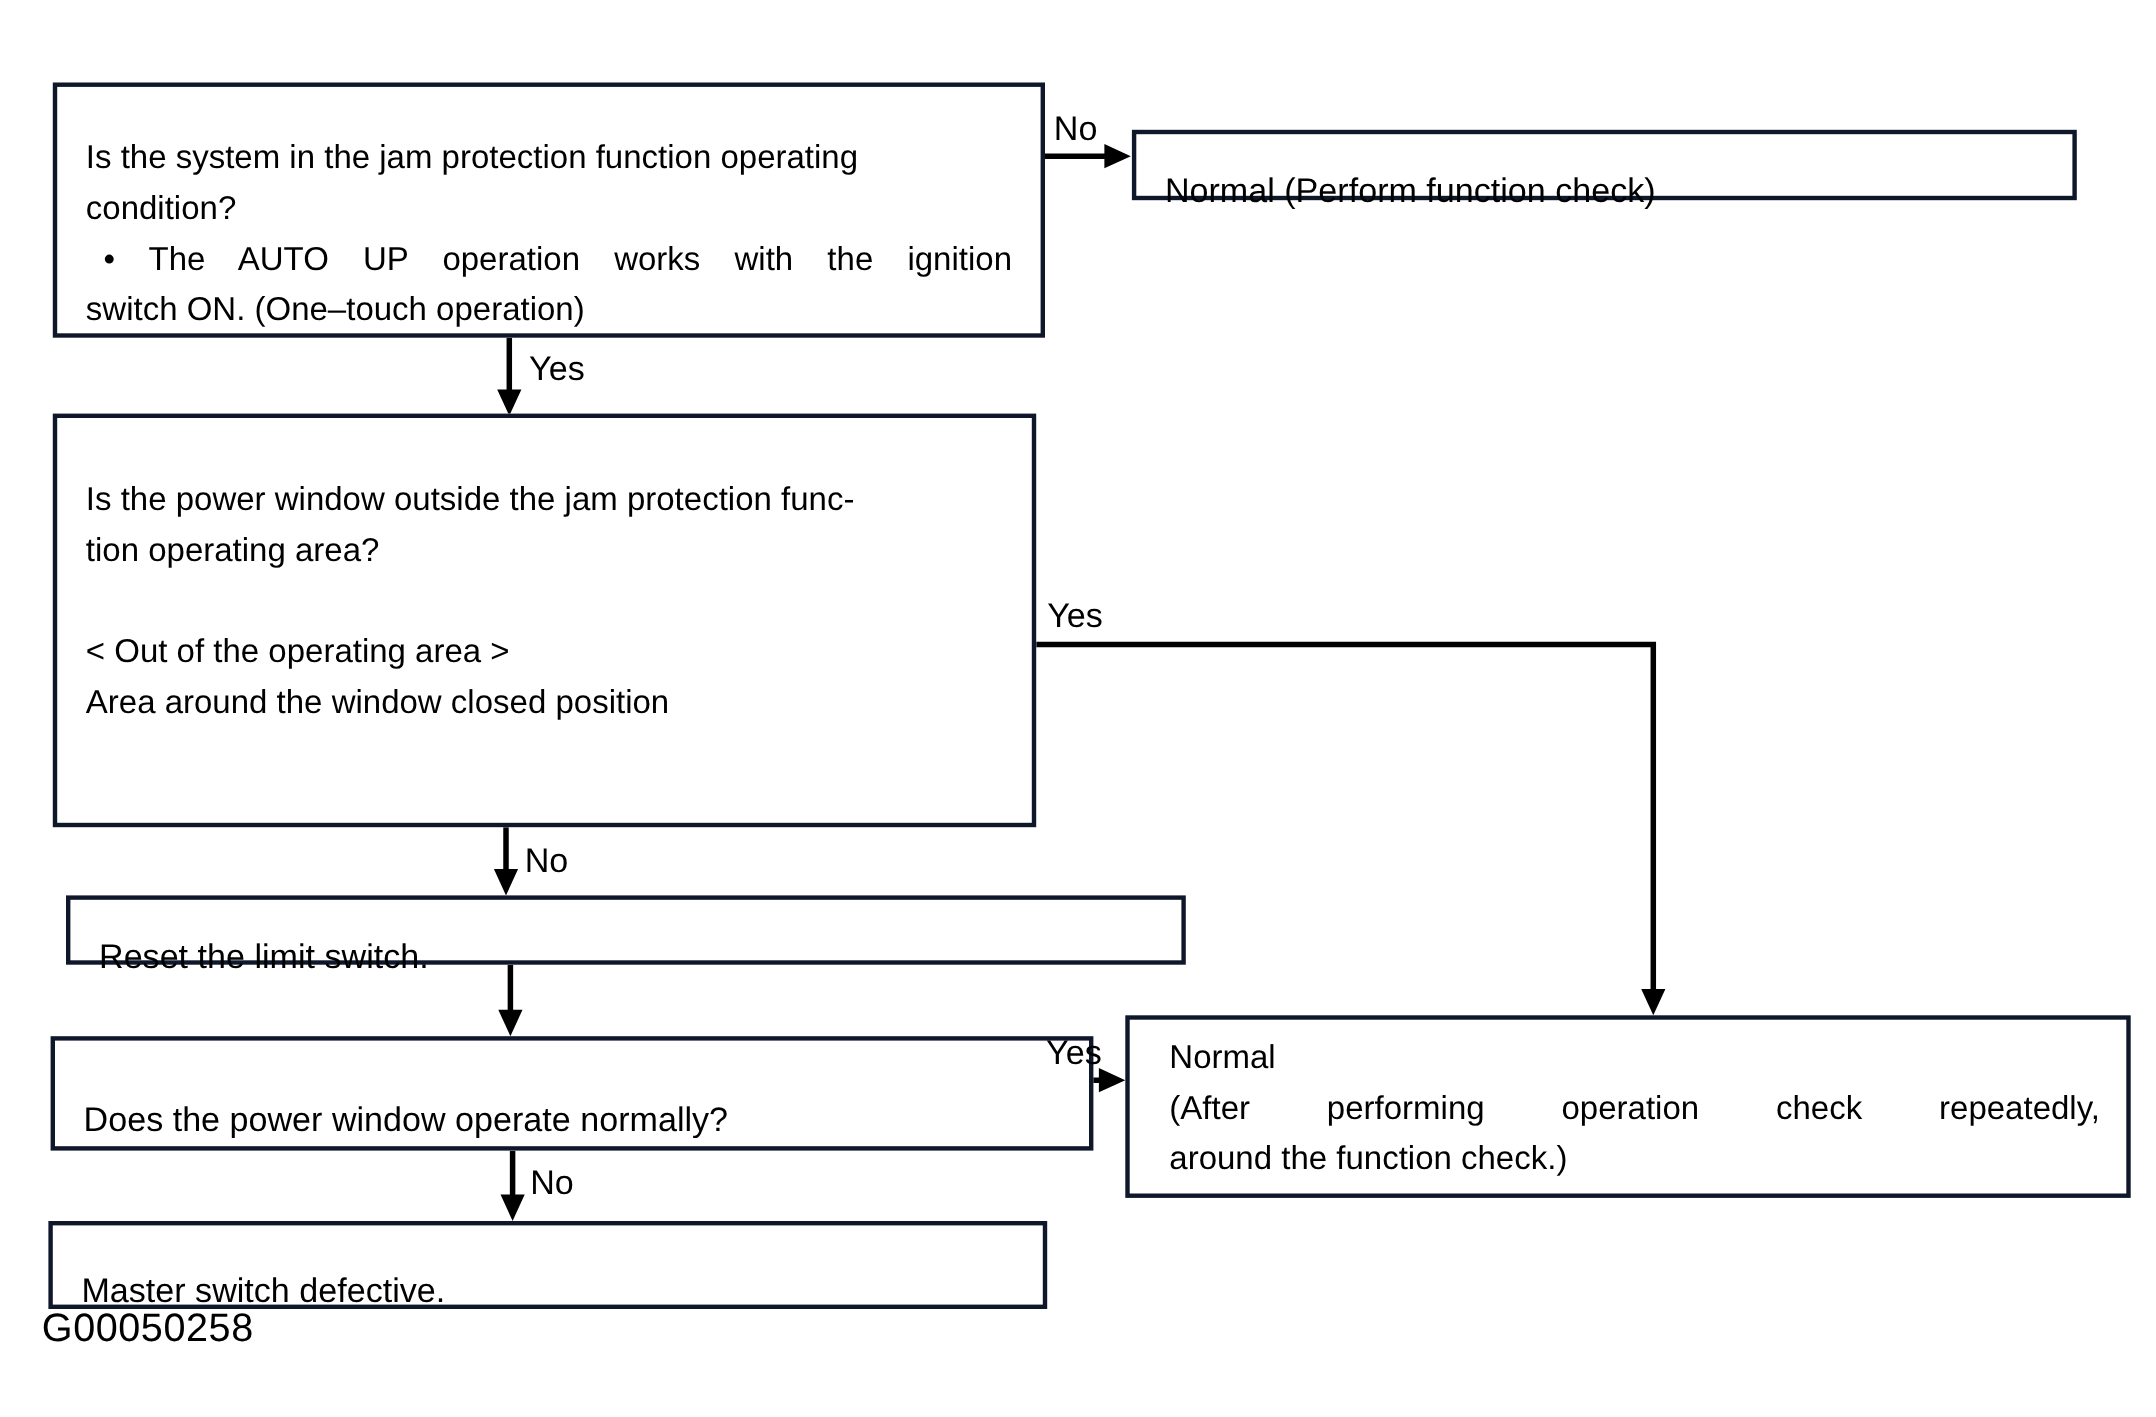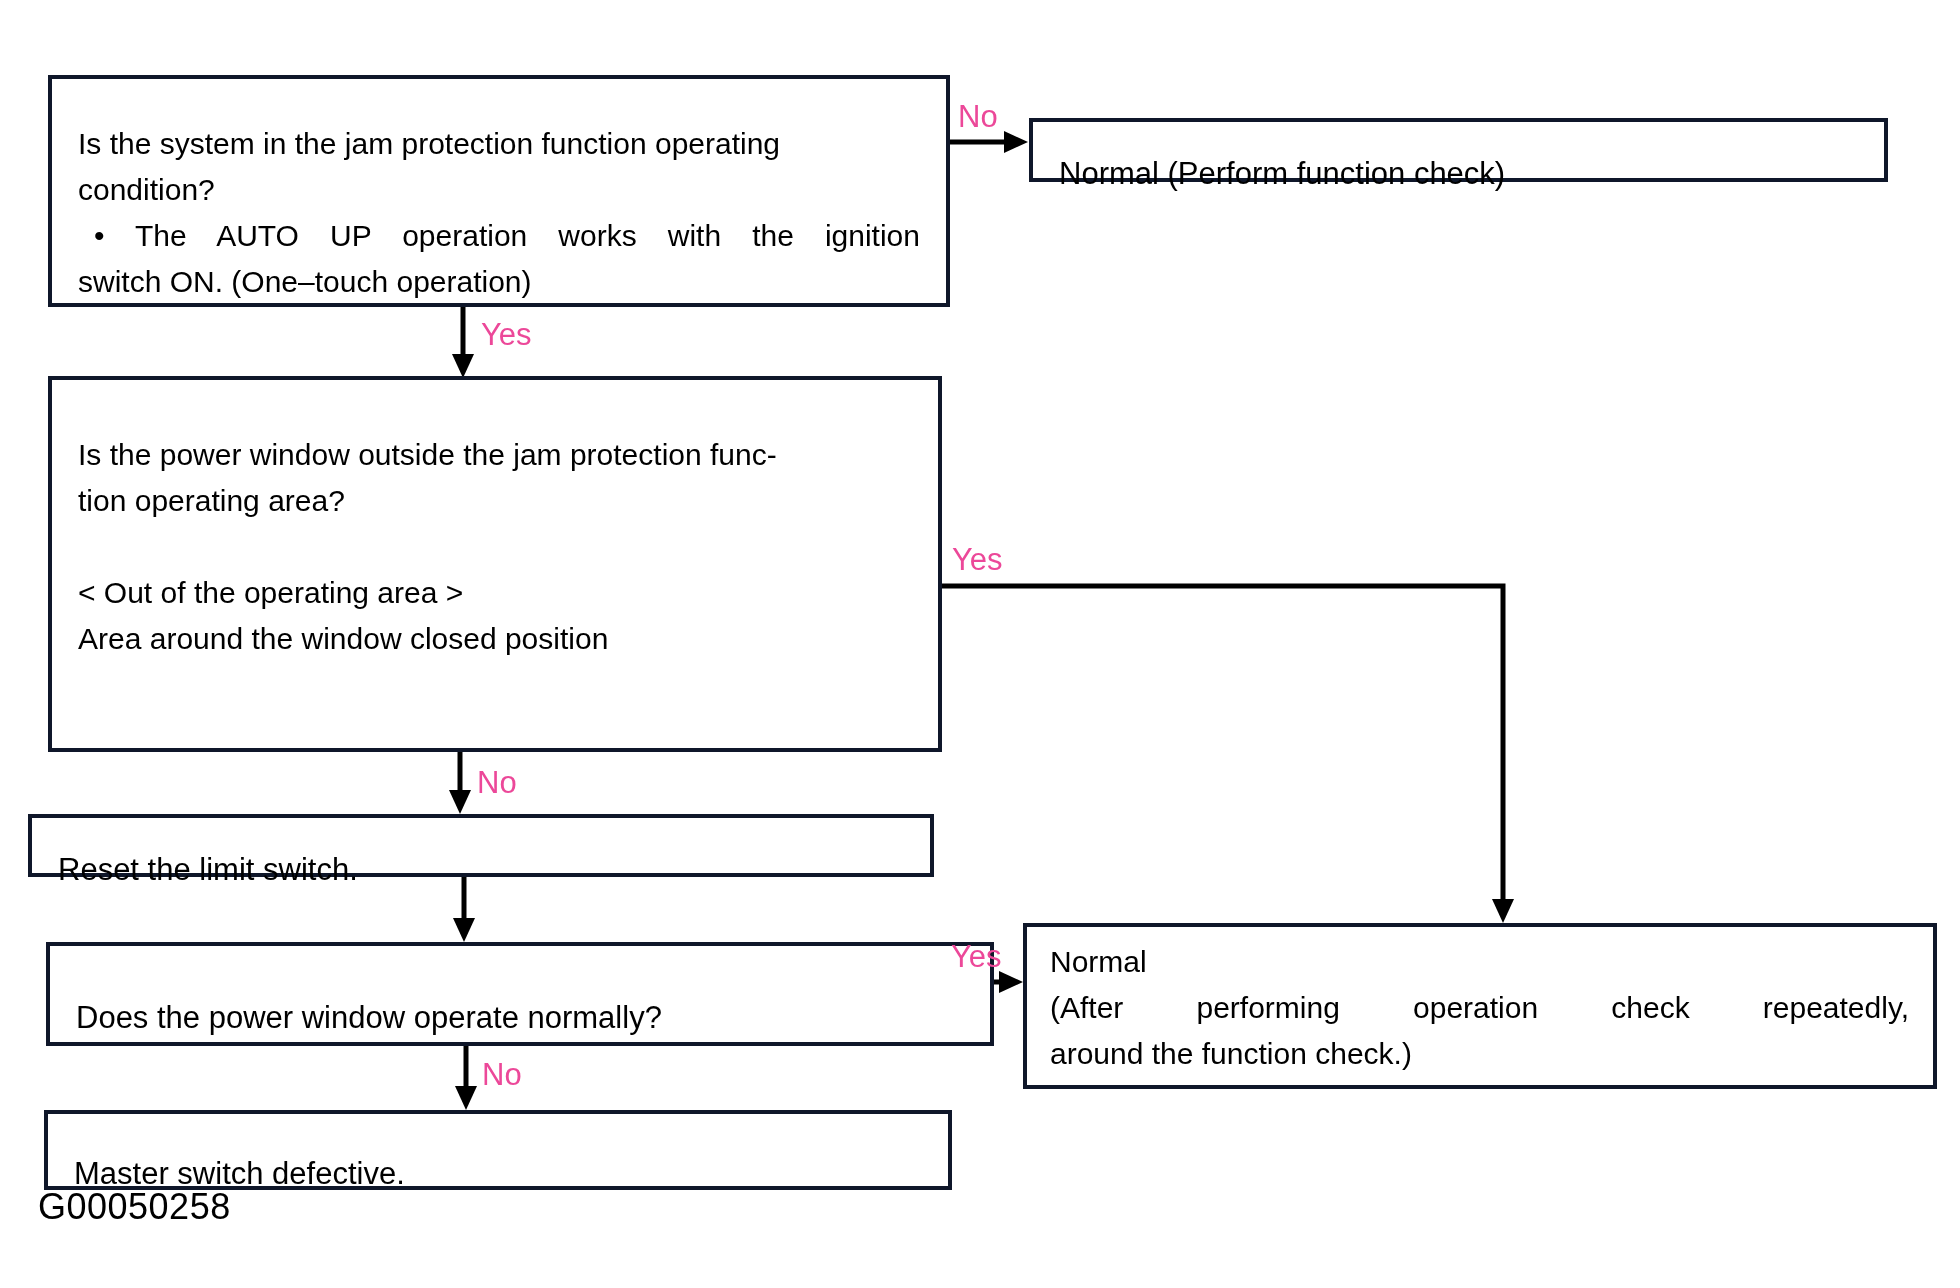--- a/index.html
+++ b/index.html
@@ -41,43 +41,43 @@
   }
   .flexbox .line {
     font-size: 31px;
     line-height: 34px;
     min-height: 0;
     margin-top: 48px;
   }
   #box-q1 { left: 48px;   top: 75px;   width: 902px; height: 232px; padding: 42px 26px 0 26px; }
   #box-n1 { left: 1029px; top: 118px;  width: 859px; height: 64px; }
   #box-q2 { left: 48px;   top: 376px;  width: 894px; height: 376px; padding: 52px 26px 0 26px; }
-  #box-a1 { left: 28px;   top: 814px;  width: 906px; height: 63px; }
+  #box-a1 { left: 60px;   top: 814px;  width: 1018px; height: 63px; }
   #box-q3 { left: 46px;   top: 942px;  width: 948px; height: 104px; }
-  #box-n2 { left: 1023px; top: 923px;  width: 914px; height: 166px; padding: 12px 24px 0 23px; }
+  #box-n2 { left: 1023px; top: 923px;  width: 914px; height: 166px; padding: 12px 24px 0 36px; }
   #box-a2 { left: 44px;   top: 1110px; width: 908px; height: 80px; }
 
   
   #box-q1 .line:nth-child(3) {
     padding-left: 16px;
     white-space: normal;
     text-align: justify;
     text-align-last: justify;
   }
   #box-n2 .line:nth-child(2) {
     white-space: normal;
     text-align: justify;
     text-align-last: justify;
   }
 
   .branch-label {
     position: absolute;
     font-size: 31px;
     line-height: 34px;
-    color: #ec4899;
+    color: #000000;
     white-space: nowrap;
   }
   #label-no1  { left: 958px;  top: 100px;  }
   #label-yes1 { left: 481px;  top: 318px;  }
   #label-yes2 { left: 952px;  top: 543px;  }
   #label-no2  { left: 477px;  top: 766px;  }
   #label-yes3 { left: 951px;  top: 940px;  }
   #label-no3  { left: 482px;  top: 1058px; }
 
   .figure-code {

